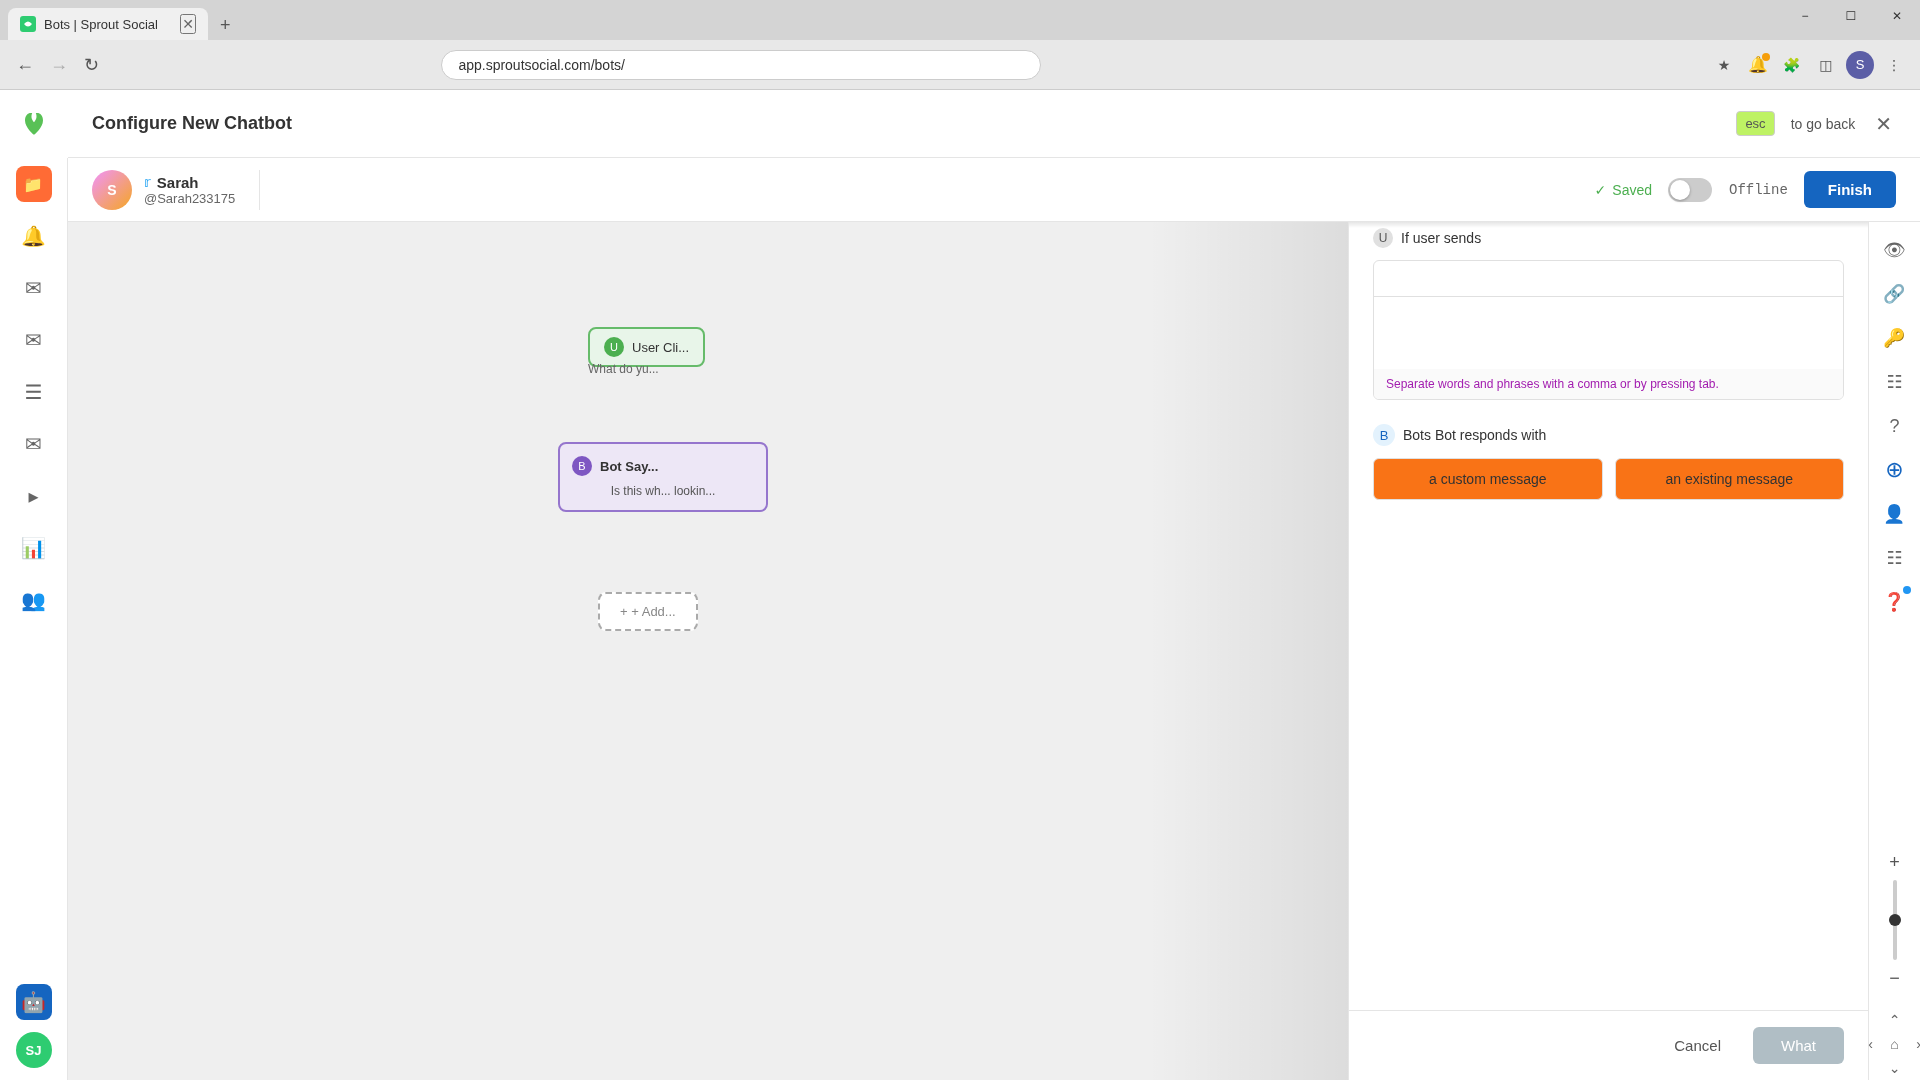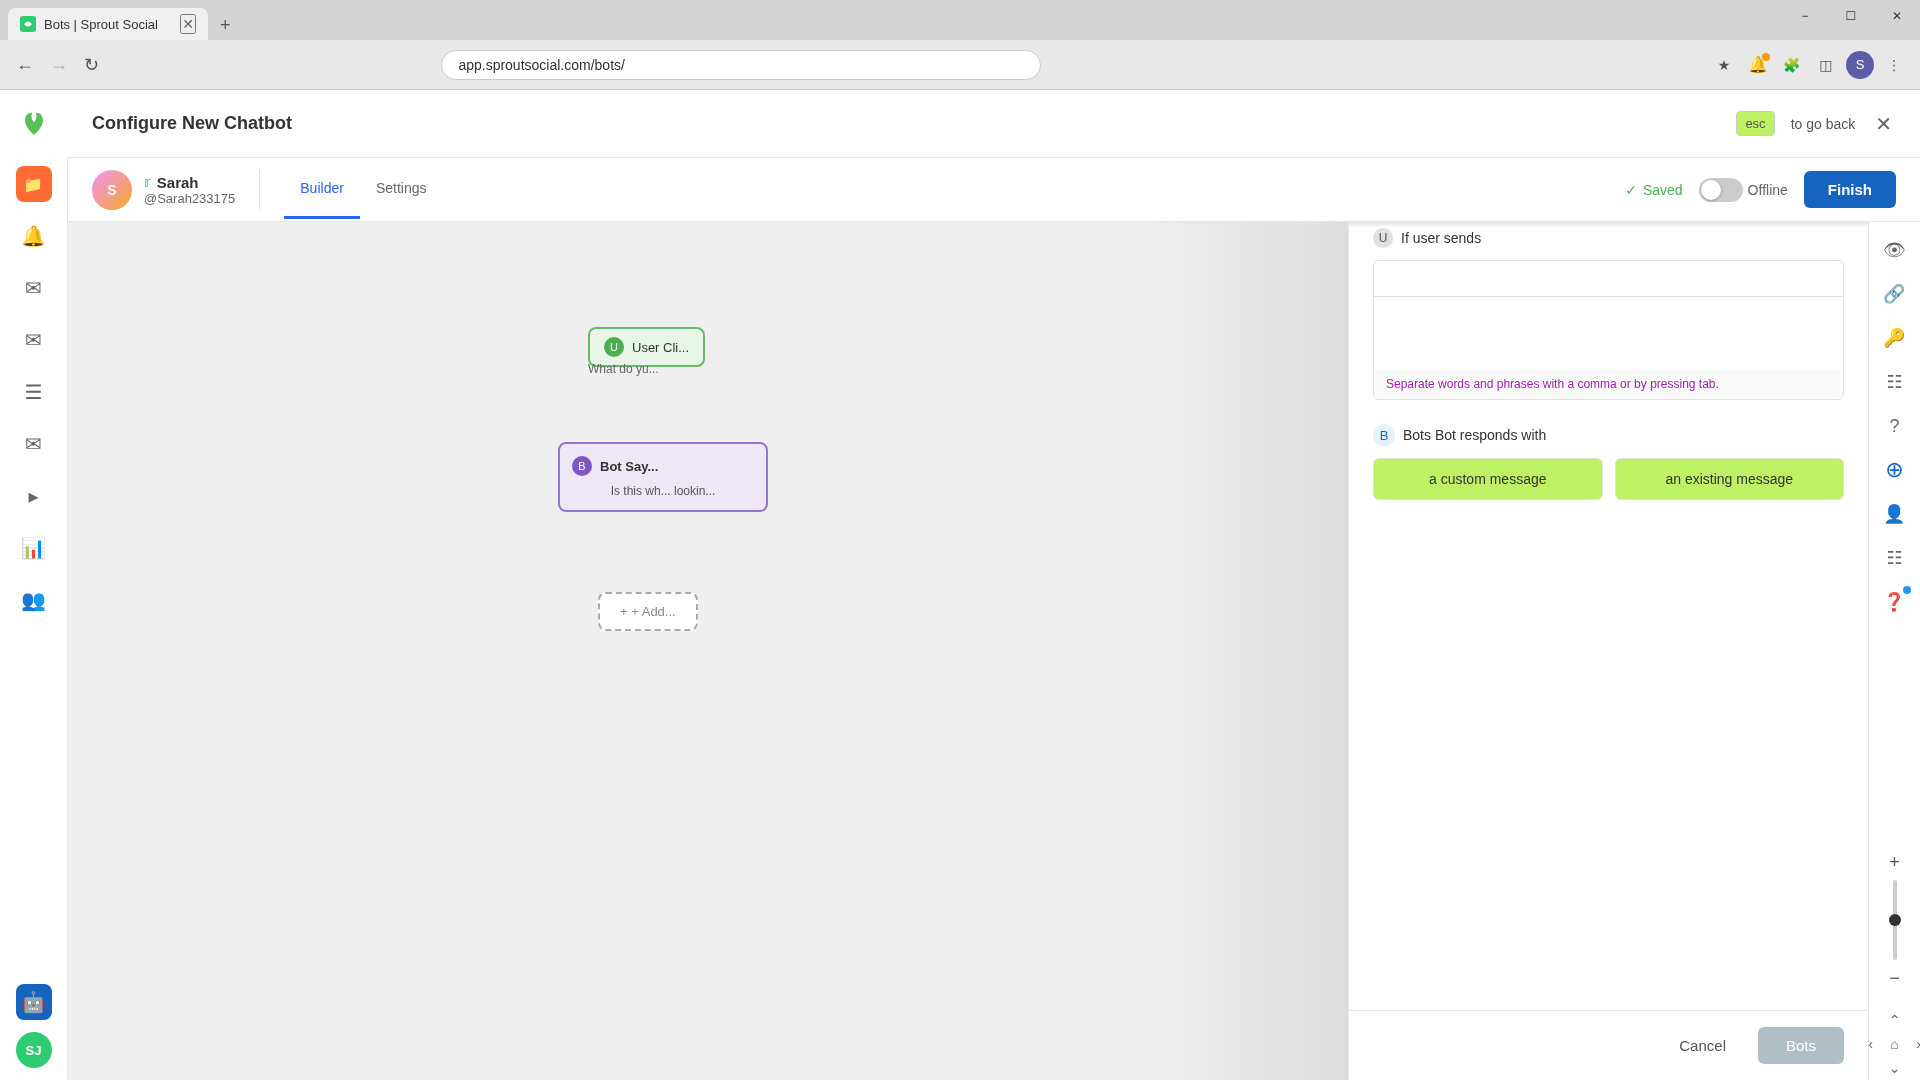--- a/index.html
+++ b/index.html
@@ -46,21 +46,21 @@
     .bot-header { display: flex; align-items: center; padding: 0 24px; height: 64px; background: white; border-bottom: 1px solid #e5e5e5; gap: 0; }
     .bot-profile { display: flex; align-items: center; gap: 12px; padding-right: 24px; border-right: 1px solid #e5e5e5; }
     .bot-avatar { width: 40px; height: 40px; border-radius: 50%; background: #ddd; overflow: hidden; }
     .bot-name { font-size: 15px; font-weight: 600; color: #333; }
     .bot-handle { font-size: 13px; color: #666; }
     .bot-tabs { display: flex; margin-left: 24px; gap: 0; }
     .bot-tab { padding: 20px 16px; font-size: 14px; color: #666; cursor: pointer; border-bottom: 3px solid transparent; }
     .bot-tab.active { color: #2962ff; border-bottom-color: #2962ff; font-weight: 500; }
     .bot-actions { margin-left: auto; display: flex; align-items: center; gap: 16px; }
     .saved-badge { display: flex; align-items: center; gap: 6px; color: #4caf50; font-size: 14px; }
-    .toggle-switch { display: flex; align-items: center; gap: 5px; }
+    .toggle-switch { display: flex; align-items: center; gap: 17px; font-family: Liberation Mono, monospace; }
     .toggle { width: 44px; height: 24px; background: #ccc; border-radius: 12px; position: relative; cursor: pointer; }
     .toggle-thumb { width: 20px; height: 20px; background: white; border-radius: 50%; position: absolute; top: 2px; left: 2px; box-shadow: 0 1px 3px rgba(0,0,0,0.3); }
     .offline-label { font-size: 14px; color: #666; }
     .finish-btn { background: #1565c0; color: white; border: none; border-radius: 6px; padding: 10px 24px; font-size: 15px; font-weight: 600; cursor: pointer; }
 
     
     .canvas-area { width: 720px; position: relative; background: #f0f0f0; }
     .canvas-node { position: absolute; }
 
     
@@ -77,21 +77,21 @@
     .if-user-section { margin-bottom: 24px; }
     .if-user-label { display: flex; align-items: center; gap: 8px; font-size: 14px; font-weight: 500; color: #333; margin-bottom: 12px; padding: 0 24px; }
     .keywords-box { margin: 0 24px; border: 1.5px solid #e0e0e0; border-radius: 6px; overflow: hidden; }
     .keywords-top { padding: 8px 12px; min-height: 36px; border-bottom: 1px solid #e0e0e0; }
     .keywords-input { width: 100%; padding: 10px 12px; min-height: 60px; border: none; outline: none; font-size: 14px; color: #333; resize: none; }
     .keywords-hint { padding: 8px 12px; font-size: 12px; color: #a21caf; background: #fafafa; }
 
     .then-section { padding: 0 24px 24px; }
     .then-label { display: flex; align-items: center; gap: 8px; font-size: 14px; font-weight: 500; color: #333; margin-bottom: 12px; }
     .response-buttons { display: flex; gap: 12px; }
-    .response-btn { flex: 1; padding: 12px 16px; border: 1.5px solid #e0e0e0; border-radius: 6px; font-size: 14px; color: #333; background: #bef264; cursor: pointer; text-align: center; }
+    .response-btn { flex: 1; padding: 12px 16px; border: 1.5px solid #e0e0e0; border-radius: 6px; font-size: 14px; color: #333; background: #f97316; cursor: pointer; text-align: center; }
 
     .panel-footer { display: flex; justify-content: flex-end; align-items: center; gap: 16px; padding: 16px 24px; border-top: 1px solid #e5e5e5; }
     .cancel-btn { background: none; border: none; font-size: 15px; color: #555; cursor: pointer; padding: 8px 16px; }
     .save-btn { background: #b0bec5; color: white; border: none; border-radius: 6px; padding: 10px 28px; font-size: 15px; cursor: pointer; }
 
     
     .right-sidebar { width: 52px; background: white; border-left: 1px solid #e5e5e5; display: flex; flex-direction: column; align-items: center; padding-top: 8px; gap: 4px; }
     .right-sidebar-icon { width: 40px; height: 40px; display: flex; align-items: center; justify-content: center; cursor: pointer; color: #666; font-size: 18px; border-radius: 6px; }
     .zoom-controls { margin-top: auto; display: flex; flex-direction: column; align-items: center; gap: 0; padding-bottom: 12px; }
     .zoom-btn { width: 28px; height: 28px; display: flex; align-items: center; justify-content: center; cursor: pointer; font-size: 18px; color: #555; }
@@ -214,24 +214,20 @@
           <div class="bot-avatar" style="background: linear-gradient(135deg, #f093fb 0%, #f5a623 100%); display:flex;align-items:center;justify-content:center;color:white;font-weight:bold;font-size:14px;">S</div>
           <div>
             <div style="display:flex;align-items:center;gap:6px;">
               <span style="color:#1da1f2;font-size:14px;">𝕣</span>
               <span class="bot-name">Sarah</span>
             </div>
             <div class="bot-handle">@Sarah233175</div>
           </div>
         </div>
 
-        <div class="bot-tabs">
-          <div class="bot-tab active">Builder</div>
-          <div class="bot-tab">Settings</div>
-        </div>
 
         <div class="bot-actions">
           <div class="saved-badge">
             <span>✓</span>
             <span>Saved</span>
           </div>
           <div class="toggle-switch">
             <div class="toggle">
               <div class="toggle-thumb"></div>
             </div>
@@ -296,21 +292,21 @@
             <div class="response-buttons">
               <button class="response-btn">a custom message</button>
               <button class="response-btn">an existing message</button>
             </div>
           </div>
 
           <div style="flex:1;"></div>
 
           <div class="panel-footer">
             <button class="cancel-btn">Cancel</button>
-            <button class="save-btn">Bots</button>
+            <button class="save-btn">What</button>
           </div>
         </div>
 
         <div class="right-sidebar">
           <div class="right-sidebar-icon">
             <span>👁</span>
           </div>
           <div class="right-sidebar-icon">
             <span>🔗</span>
           </div>

